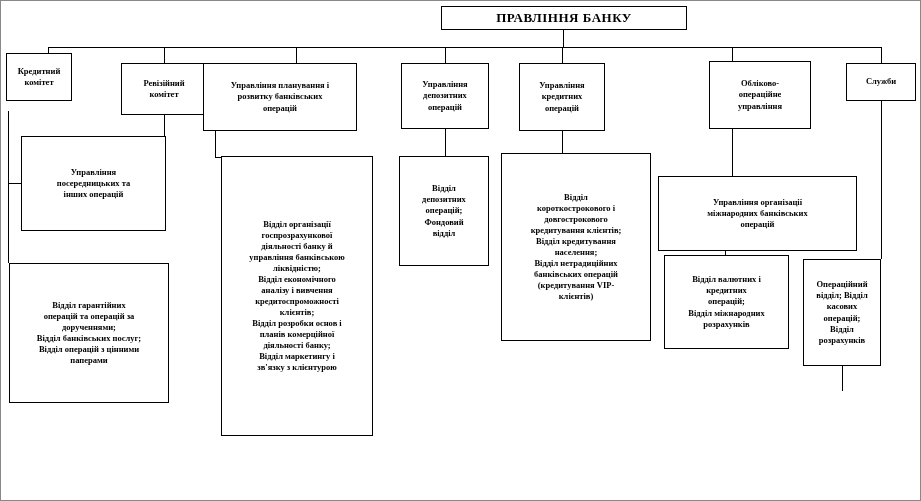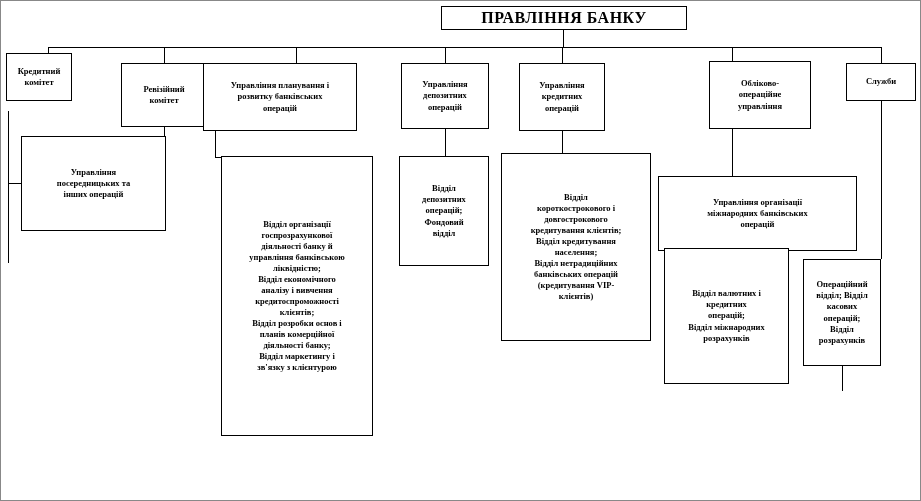--- a/index.html
+++ b/index.html
@@ -27,21 +27,21 @@
     justify-content: center;
     text-align: center;
     font-weight: bold;
     color: #000;
     font-size: 8.5px;
     line-height: 1.3;
     white-space: pre-line;
     padding: 2px 3px;
   }
   .box.title {
-    font-size: 16px;
+    font-size: 13px;
     letter-spacing: 0.5px;
     text-align: right;
   }
   .line {
     position: absolute;
     background: #000;
   }
 </style>
 </head>
 <body>
@@ -71,21 +71,21 @@
   <div class="line" style="left:731px;top:128px;width:1px;height:47px"></div>
   <div class="line" style="left:724px;top:250px;width:1px;height:8px"></div>
   <div class="line" style="left:880px;top:100px;width:1px;height:158px"></div>
   <div class="line" style="left:841px;top:365px;width:1px;height:25px"></div>
 
   <div class="box title" style="left:440px;top:5px;width:246px;height:24px">ПРАВЛІННЯ  БАНКУ</div>
 
   <div class="box" style="left:5px;top:52px;width:66px;height:48px">Кредитний
 комітет</div>
 
-  <div class="box" style="left:120px;top:62px;width:86px;height:64px">Ревізійний
+  <div class="box" style="left:120px;top:62px;width:86px;height:52px">Ревізійний
 комітет</div>
 
   <div class="box" style="left:202px;top:62px;width:154px;height:68px">Управління планування і
 розвитку банківських
 операцій</div>
 
   <div class="box" style="left:400px;top:62px;width:88px;height:66px">Управління
 депозитних
 операцій</div>
 
@@ -132,28 +132,34 @@
 населення;
 Відділ нетрадиційних
 банківських операцій
 (кредитування VIP-
 клієнтів)</div>
 
   <div class="box" style="left:657px;top:175px;width:199px;height:75px">Управління організації
 міжнародних банківських
 операцій</div>
 
-  <div class="box" style="left:663px;top:247px;width:125px;height:136px">Відділ валютних і
+  <div class="box" style="left:663px;top:254px;width:125px;height:94px">Відділ валютних і
 кредитних
 операцій;
 Відділ міжнародних
 розрахунків</div>
 
   <div class="box" style="left:802px;top:258px;width:78px;height:107px">Операційний
 відділ; Відділ
 касових
 операцій;
 Відділ
 розрахунків</div>
 
+  <div class="box" style="left:8px;top:262px;width:160px;height:140px">Відділ гарантійних
+операцій та операцій за
+дорученнями;
+Відділ банківських послуг;
+Відділ операцій з цінними
+паперами</div>
 
 
 </div>
 
 </body></html>

